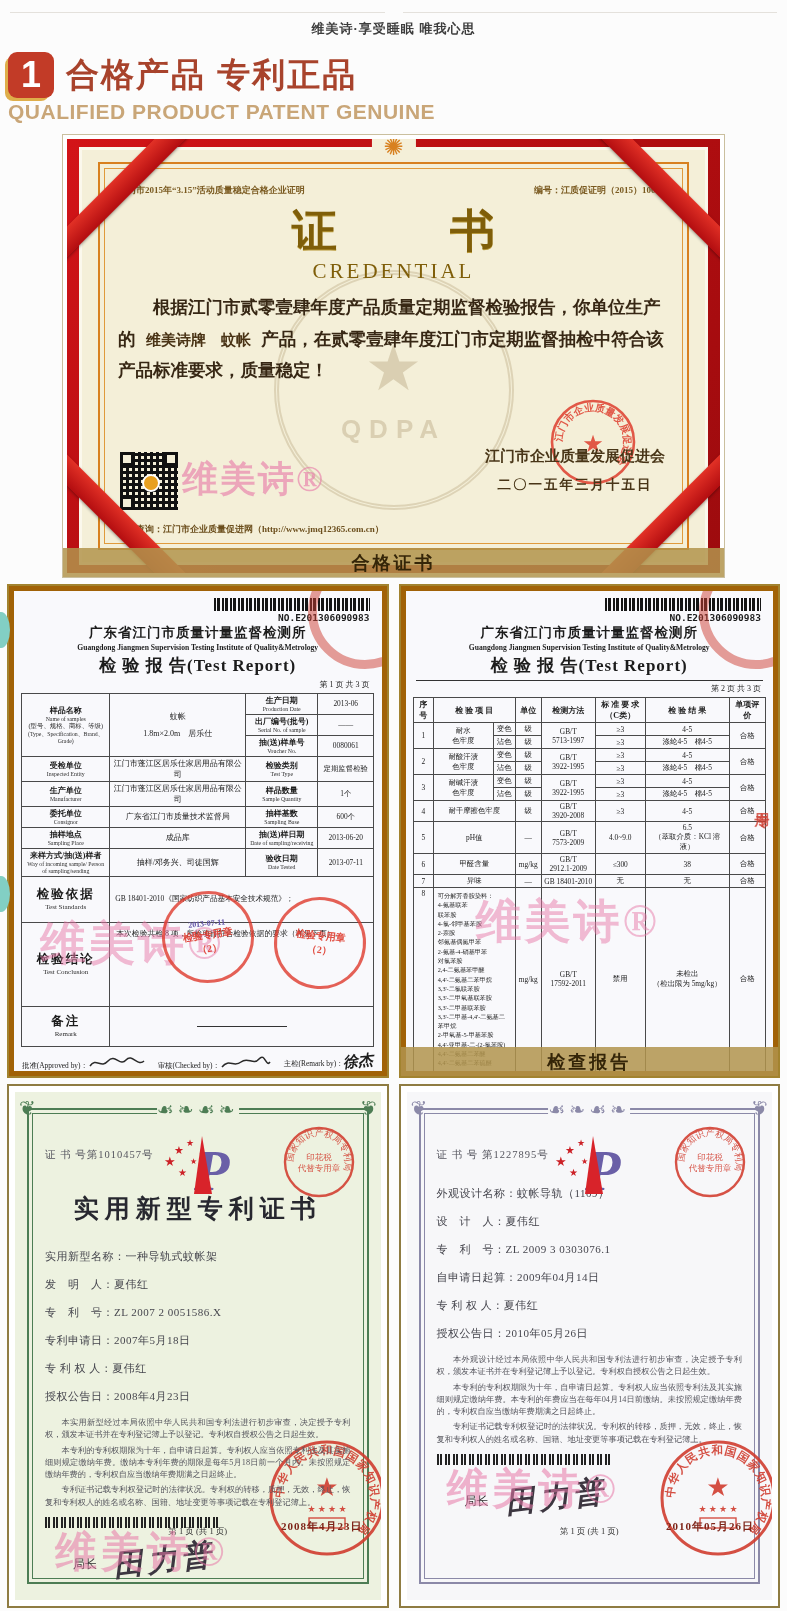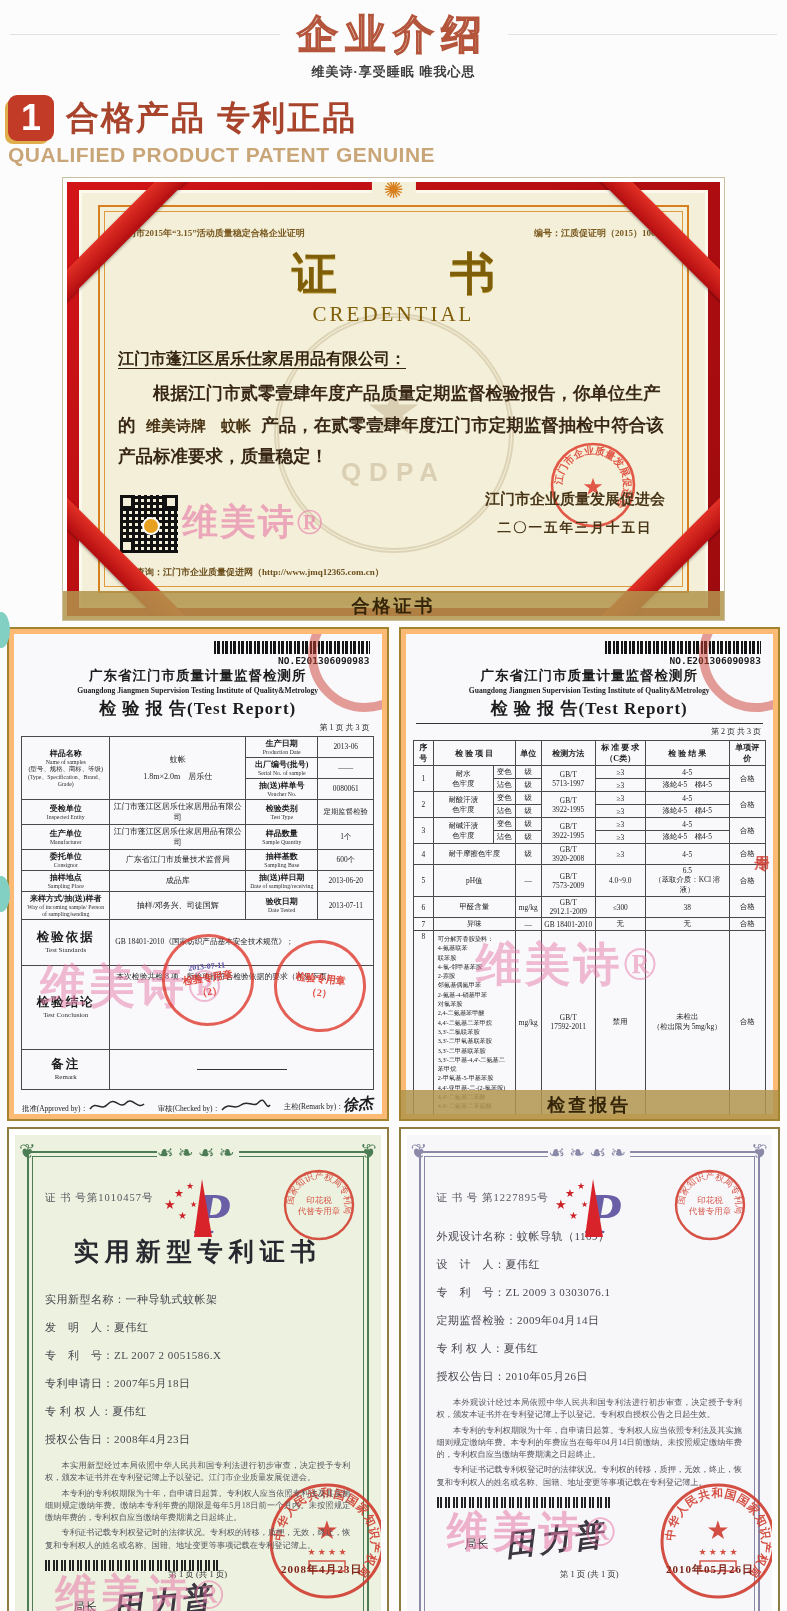--- a/index.html
+++ b/index.html
@@ -62,21 +62,21 @@
   .cred-online{position:absolute;left:0;bottom:2px;font-size:9px;font-weight:bold;color:#6b4e1c;}
   .cred-wm{position:absolute;left:64px;bottom:34px;font-size:36px;font-weight:bold;color:rgba(231,121,168,0.62);letter-spacing:2px;white-space:nowrap;}
   .cred-issuer{position:absolute;right:4px;bottom:44px;text-align:center;font-size:15px;font-weight:bold;color:#483517;z-index:5;}
   .cred-issuer .date{margin-top:10px;font-size:13.5px;letter-spacing:2px;}
   .cred-seal{position:absolute;right:30px;bottom:50px;z-index:4;opacity:.9;}
 
   
   .row2{display:flex;gap:10px;padding:0 7px;margin-top:6px;}
 
   
-  .rpanel{position:relative;flex:1;height:494px;border:2px solid #a2832f;background:#fdba74;padding:5px;box-sizing:border-box;}
+  .rpanel{position:relative;flex:1;height:494px;border:2px solid #a2832f;background:#a16207;padding:5px;box-sizing:border-box;}
   .rpaper{position:relative;width:100%;height:100%;background:#f9f9fc;overflow:hidden;font-family:"Liberation Serif",serif;color:#1c1c1c;}
   .r-barcode{position:absolute;top:7px;right:12px;width:156px;text-align:right;}
   .bars{height:13px;background:repeating-linear-gradient(90deg,#151515 0 2px,transparent 2px 3px,#151515 3px 6px,transparent 6px 8px);}
   .bars-no{font-family:"DejaVu Sans Mono",monospace;font-size:9.5px;font-weight:bold;margin-top:1px;}
   .r-org{margin-top:33px;text-align:center;font-size:13.5px;font-weight:bold;letter-spacing:1px;}
   .r-org-en{text-align:center;font-size:7.6px;font-weight:bold;margin-top:1px;}
   .r-title{text-align:center;font-size:17px;font-weight:bold;margin-top:2px;letter-spacing:1px;}
   .r-rule{height:0;border-bottom:1.5px solid #333;margin:3px 10px 0;}
   .r-pageno{text-align:right;font-size:8px;padding-right:12px;margin-top:2px;}
   table.rt{width:352px;margin:3px auto 0;border-collapse:collapse;table-layout:fixed;}
@@ -137,21 +137,20 @@
   .red-ink{opacity:.88;}
 </style>
 </head>
 <body>
 
 <div class="page">
 
   <div class="hdr">
     <div class="hdr-row">
       <div class="hdr-line"></div>
-      <div class="main-title">企业介绍</div>
       <div class="hdr-line"></div>
     </div>
     <div class="hdr-sub">维美诗·享受睡眠 唯我心思</div>
   </div>
 
   <div class="sec-head">
     <div class="sec-top">
       <div class="badge">1</div>
       <div class="sec-title">合格产品 专利正品</div>
     </div>
@@ -167,21 +166,20 @@
           <div class="star">★</div>
           <div class="letters">QDPA</div>
         </div>
         <div class="cred-content">
           <div class="cred-meta">
             <span>江门市2015年“3.15”活动质量稳定合格企业证明</span>
             <span>编号：江质促证明（2015）1002号</span>
           </div>
           <div class="cred-title">证　书</div>
           <div class="cred-title-en">CREDENTIAL</div>
-          <div class="cred-addr">江门市蓬江区居乐仕家居用品有限公司：</div>
           <div class="cred-body">
             <span>根据江门市贰零壹肆年度产品质量定期监督检验报告，你单位生产的</span>
             <span class="brand">维美诗牌　蚊帐</span>
             <span>产品，在贰零壹肆年度江门市定期监督抽检中符合该产品标准要求，质量稳定！</span>
           </div>
           <div class="qr-wrap">
             <div class="qr">
                 <span class="f tl"></span>
                 <span class="f tr"></span>
                 <span class="f bl"></span>
@@ -569,21 +567,21 @@
           <div class="p-title">实用新型专利证书</div>
           <div class="p-fields">
             <div class="p-field">实用新型名称：一种导轨式蚊帐架</div>
             <div class="p-field">发　明　人：夏伟红</div>
             <div class="p-field">专　利　号：ZL 2007 2 0051586.X</div>
             <div class="p-field">专利申请日：2007年5月18日</div>
             <div class="p-field">专 利 权 人：夏伟红</div>
             <div class="p-field">授权公告日：2008年4月23日</div>
           </div>
           <div class="p-paras">
-            <div class="p-para">本实用新型经过本局依照中华人民共和国专利法进行初步审查，决定授予专利权，颁发本证书并在专利登记簿上予以登记。江门市企业质量发展促进会。</div>
+            <div class="p-para">本实用新型经过本局依照中华人民共和国专利法进行初步审查，决定授予专利权，颁发本证书并在专利登记簿上予以登记。专利权自授权公告之日起生效。</div>
             <div class="p-para">本专利的专利权期限为十年，自申请日起算。专利权人应当依照专利法及其实施细则规定缴纳年费。缴纳本专利年费的期限是每年5月18日前一个月内。未按照规定缴纳年费的，专利权自应当缴纳年费期满之日起终止。</div>
             <div class="p-para">专利证书记载专利权登记时的法律状况。专利权的转移，质押，无效，终止，恢复和专利权人的姓名或名称、国籍、地址变更等事项记载在专利登记簿上。</div>
           </div>
           <div class="p-barcode"></div>
           <div class="p-sigrow">
             <div class="p-wm">维美诗®</div>
             <div class="p-director">局长</div>
             <div class="p-sig">田力普</div>
           </div>
           <div class="p-footer">第 1 页 (共 1 页)</div>
@@ -627,21 +625,21 @@
               </defs>
             <text font-size="9" fill="#d23c2e"><textPath href="#arcS2">国家知识产权局专利局</textPath></text>
             <text x="38" y="36" text-anchor="middle" font-size="8.5" fill="#d23c2e">印花税</text>
             <text x="38" y="47" text-anchor="middle" font-size="8.5" fill="#d23c2e">代替专用章</text>
           </svg>
           <div class="p-certno">证 书 号 第1227895号</div>
           <div class="p-fields">
             <div class="p-field">外观设计名称：蚊帐导轨（1109）</div>
             <div class="p-field">设　计　人：夏伟红</div>
             <div class="p-field">专　利　号：ZL 2009 3 0303076.1</div>
-            <div class="p-field">定期监督检验：2009年04月14日</div>
+            <div class="p-field">自申请日起算：2009年04月14日</div>
             <div class="p-field">专 利 权 人：夏伟红</div>
             <div class="p-field">授权公告日：2010年05月26日</div>
           </div>
           <div class="p-paras">
             <div class="p-para">本外观设计经过本局依照中华人民共和国专利法进行初步审查，决定授予专利权，颁发本证书并在专利登记簿上予以登记。专利权自授权公告之日起生效。</div>
             <div class="p-para">本专利的专利权期限为十年，自申请日起算。专利权人应当依照专利法及其实施细则规定缴纳年费。本专利的年费应当在每年04月14日前缴纳。未按照规定缴纳年费的，专利权自应当缴纳年费期满之日起终止。</div>
             <div class="p-para">专利证书记载专利权登记时的法律状况。专利权的转移，质押，无效，终止，恢复和专利权人的姓名或名称、国籍、地址变更等事项记载在专利登记簿上。</div>
           </div>
           <div class="p-barcode"></div>
           <div class="p-sigrow">

